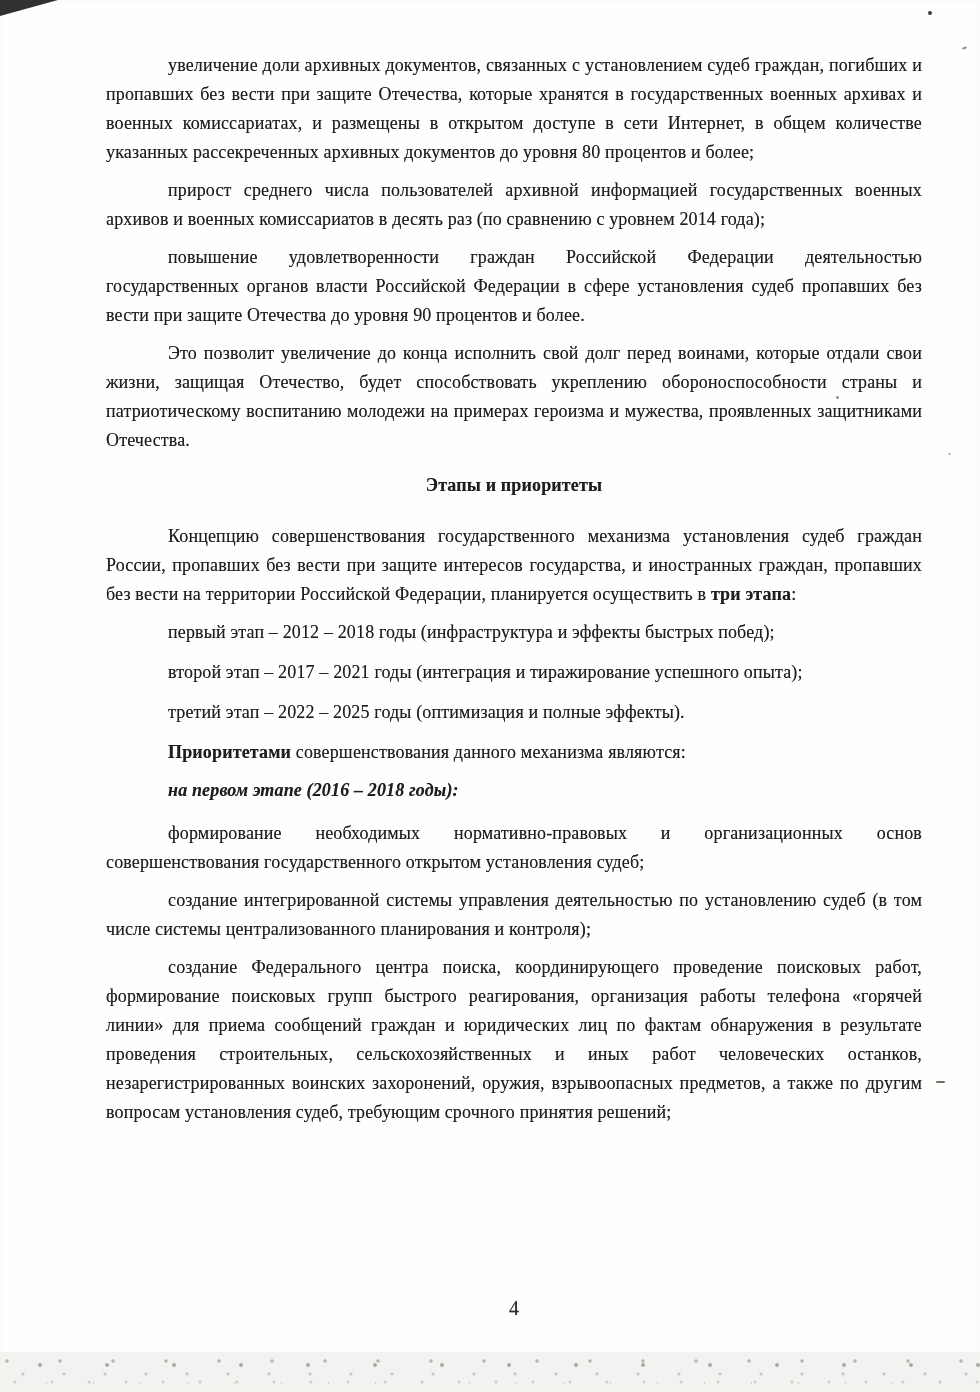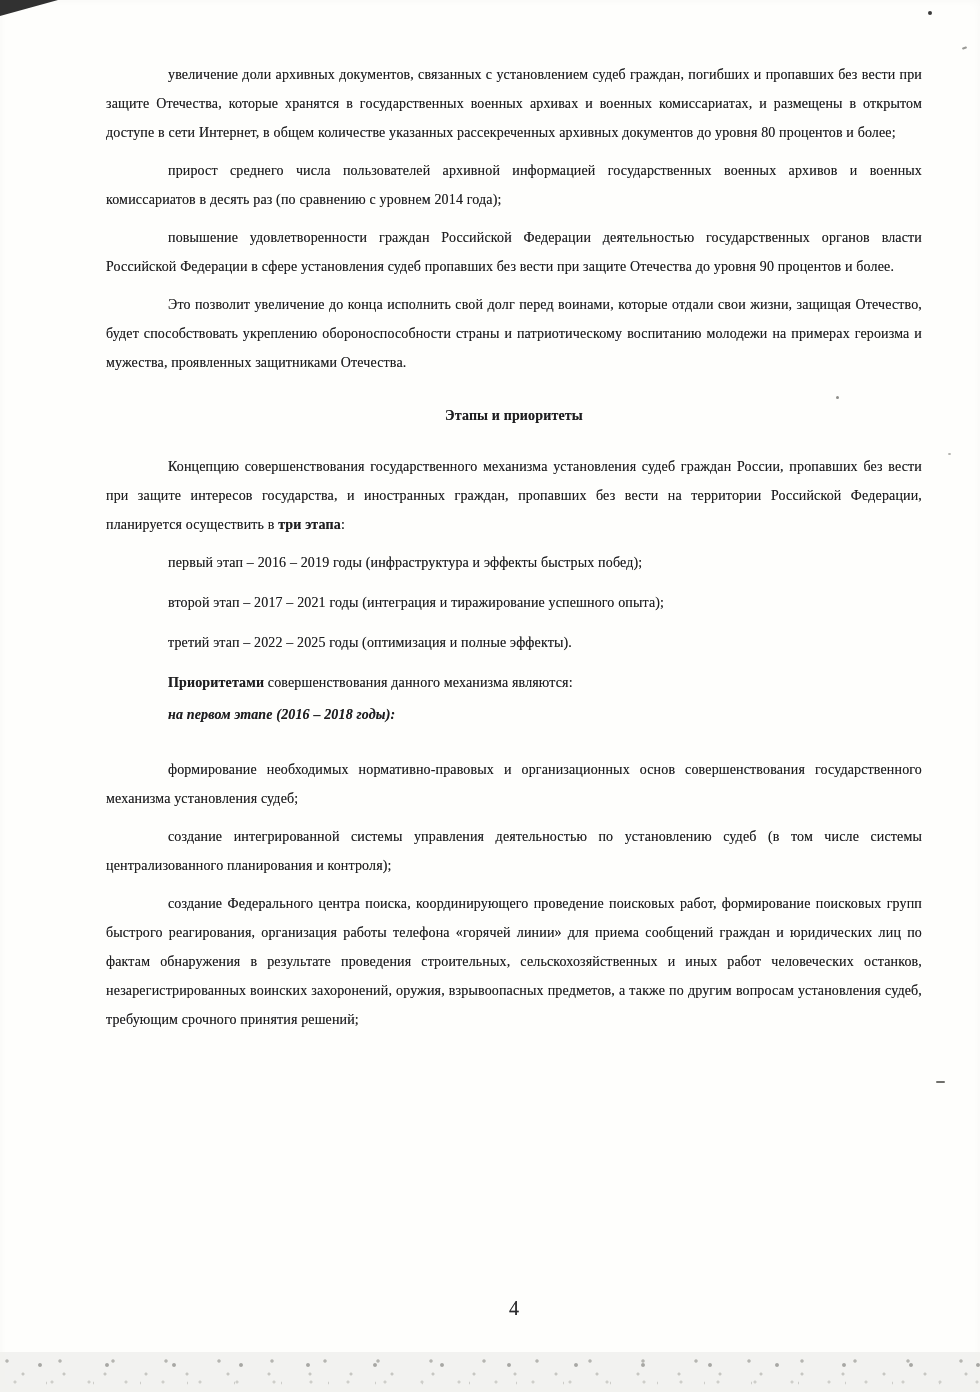--- a/index.html
+++ b/index.html
@@ -12,42 +12,42 @@
     width: 980px;
     height: 1392px;
     background: #fefefc;
     overflow: hidden;
     font-family: "Liberation Serif", "DejaVu Serif", serif;
     color: #1e1e20;
     box-shadow: inset 0 0 10px rgba(0,0,0,0.03);
   }
   .content {
     position: absolute;
-    top: 60px;
+    top: 51px;
     left: 106px;
     width: 816px;
-    font-size: 14px;
+    font-size: 18px;
     line-height: 29px;
     text-align: justify;
     letter-spacing: 0.15px;
     text-shadow: 0 0 0.5px rgba(30,30,32,0.55);
   }
   .para {
     margin: 0 0 8px 0;
     text-indent: 62px;
   }
   .para.body    { margin-bottom: 9px; }
   .para.stage   { margin-bottom: 11px; text-align: left; }
-  .para.priority{ margin-bottom: 3px;  text-align: left; }
-  .para.subheading { margin-bottom: 26px; text-align: left; }
+  .para.priority{ margin-bottom: 9px;  text-align: left; }
+  .para.subheading { margin-bottom: 14px; text-align: left; }
   .para.heading {
     text-indent: 0;
     text-align: center;
     font-weight: bold;
-    margin: 24px 0 22px 0;
+    margin: 16px 0 22px 0;
   }
   .seg-normal { font-weight: normal; font-style: normal; }
   .seg-bold   { font-weight: bold; }
   .seg-bolditalic { font-weight: bold; font-style: italic; }
   .page-number {
     position: absolute;
     top: 1297px;
     left: 106px;
     width: 816px;
     text-align: center;
@@ -101,26 +101,26 @@
   <div class="speck s4"></div>
   <div class="speck s5"></div>
 
   <div class="content" id="paragraphs">
       <p class="para body"><span class="seg-normal">увеличение доли архивных документов, связанных с установлением судеб граждан, погибших и пропавших без вести при защите Отечества, которые хранятся в государственных военных архивах и военных комиссариатах, и размещены в открытом доступе в сети Интернет, в общем количестве указанных рассекреченных архивных документов до уровня 80 процентов и более;</span></p>
       <p class="para body"><span class="seg-normal">прирост среднего числа пользователей архивной информацией государственных военных архивов и военных комиссариатов в десять раз (по сравнению с уровнем 2014 года);</span></p>
       <p class="para body"><span class="seg-normal">повышение удовлетворенности граждан Российской Федерации деятельностью государственных органов власти Российской Федерации в сфере установления судеб пропавших без вести при защите Отечества до уровня 90 процентов и более.</span></p>
       <p class="para body"><span class="seg-normal">Это позволит увеличение до конца исполнить свой долг перед воинами, которые отдали свои жизни, защищая Отечество, будет способствовать укреплению обороноспособности страны и патриотическому воспитанию молодежи на примерах героизма и мужества, проявленных защитниками Отечества.</span></p>
       <p class="para heading"><span class="seg-bold">Этапы и приоритеты</span></p>
       <p class="para body"><span class="seg-normal">Концепцию совершенствования государственного механизма установления судеб граждан России, пропавших без вести при защите интересов государства, и иностранных граждан, пропавших без вести на территории Российской Федерации, планируется осуществить в </span><span class="seg-bold">три этапа</span><span class="seg-normal">:</span></p>
-      <p class="para stage"><span class="seg-normal">первый этап – 2016 – 2019 годы (инфраструктура и эффекты быстрых побед);</span></p>
+      <p class="para stage"><span class="seg-normal">первый этап – 2012 – 2018 годы (инфраструктура и эффекты быстрых побед);</span></p>
       <p class="para stage"><span class="seg-normal">второй этап – 2017 – 2021 годы (интеграция и тиражирование успешного опыта);</span></p>
       <p class="para stage"><span class="seg-normal">третий этап – 2022 – 2025 годы (оптимизация и полные эффекты).</span></p>
       <p class="para priority"><span class="seg-bold">Приоритетами</span><span class="seg-normal"> совершенствования данного механизма являются:</span></p>
       <p class="para subheading"><span class="seg-bolditalic">на первом этапе (2016 – 2018 годы):</span></p>
-      <p class="para body"><span class="seg-normal">формирование необходимых нормативно-правовых и организационных основ совершенствования государственного механизма установления судеб;</span></p>
+      <p class="para body"><span class="seg-normal">формирование необходимых нормативно-правовых и организационных основ совершенствования государственного открытом установления судеб;</span></p>
       <p class="para body"><span class="seg-normal">создание интегрированной системы управления деятельностью по установлению судеб (в том числе системы централизованного планирования и контроля);</span></p>
       <p class="para body"><span class="seg-normal">создание Федерального центра поиска, координирующего проведение поисковых работ, формирование поисковых групп быстрого реагирования, организация работы телефона «горячей линии» для приема сообщений граждан и юридических лиц по фактам обнаружения в результате проведения строительных, сельскохозяйственных и иных работ человеческих останков, незарегистрированных воинских захоронений, оружия, взрывоопасных предметов, а также по другим вопросам установления судеб, требующим срочного принятия решений;</span></p>
     </div>
 
   <div class="page-number">4</div>
 
   <div class="noise-band"></div>
 </div>
 
 </body></html>

